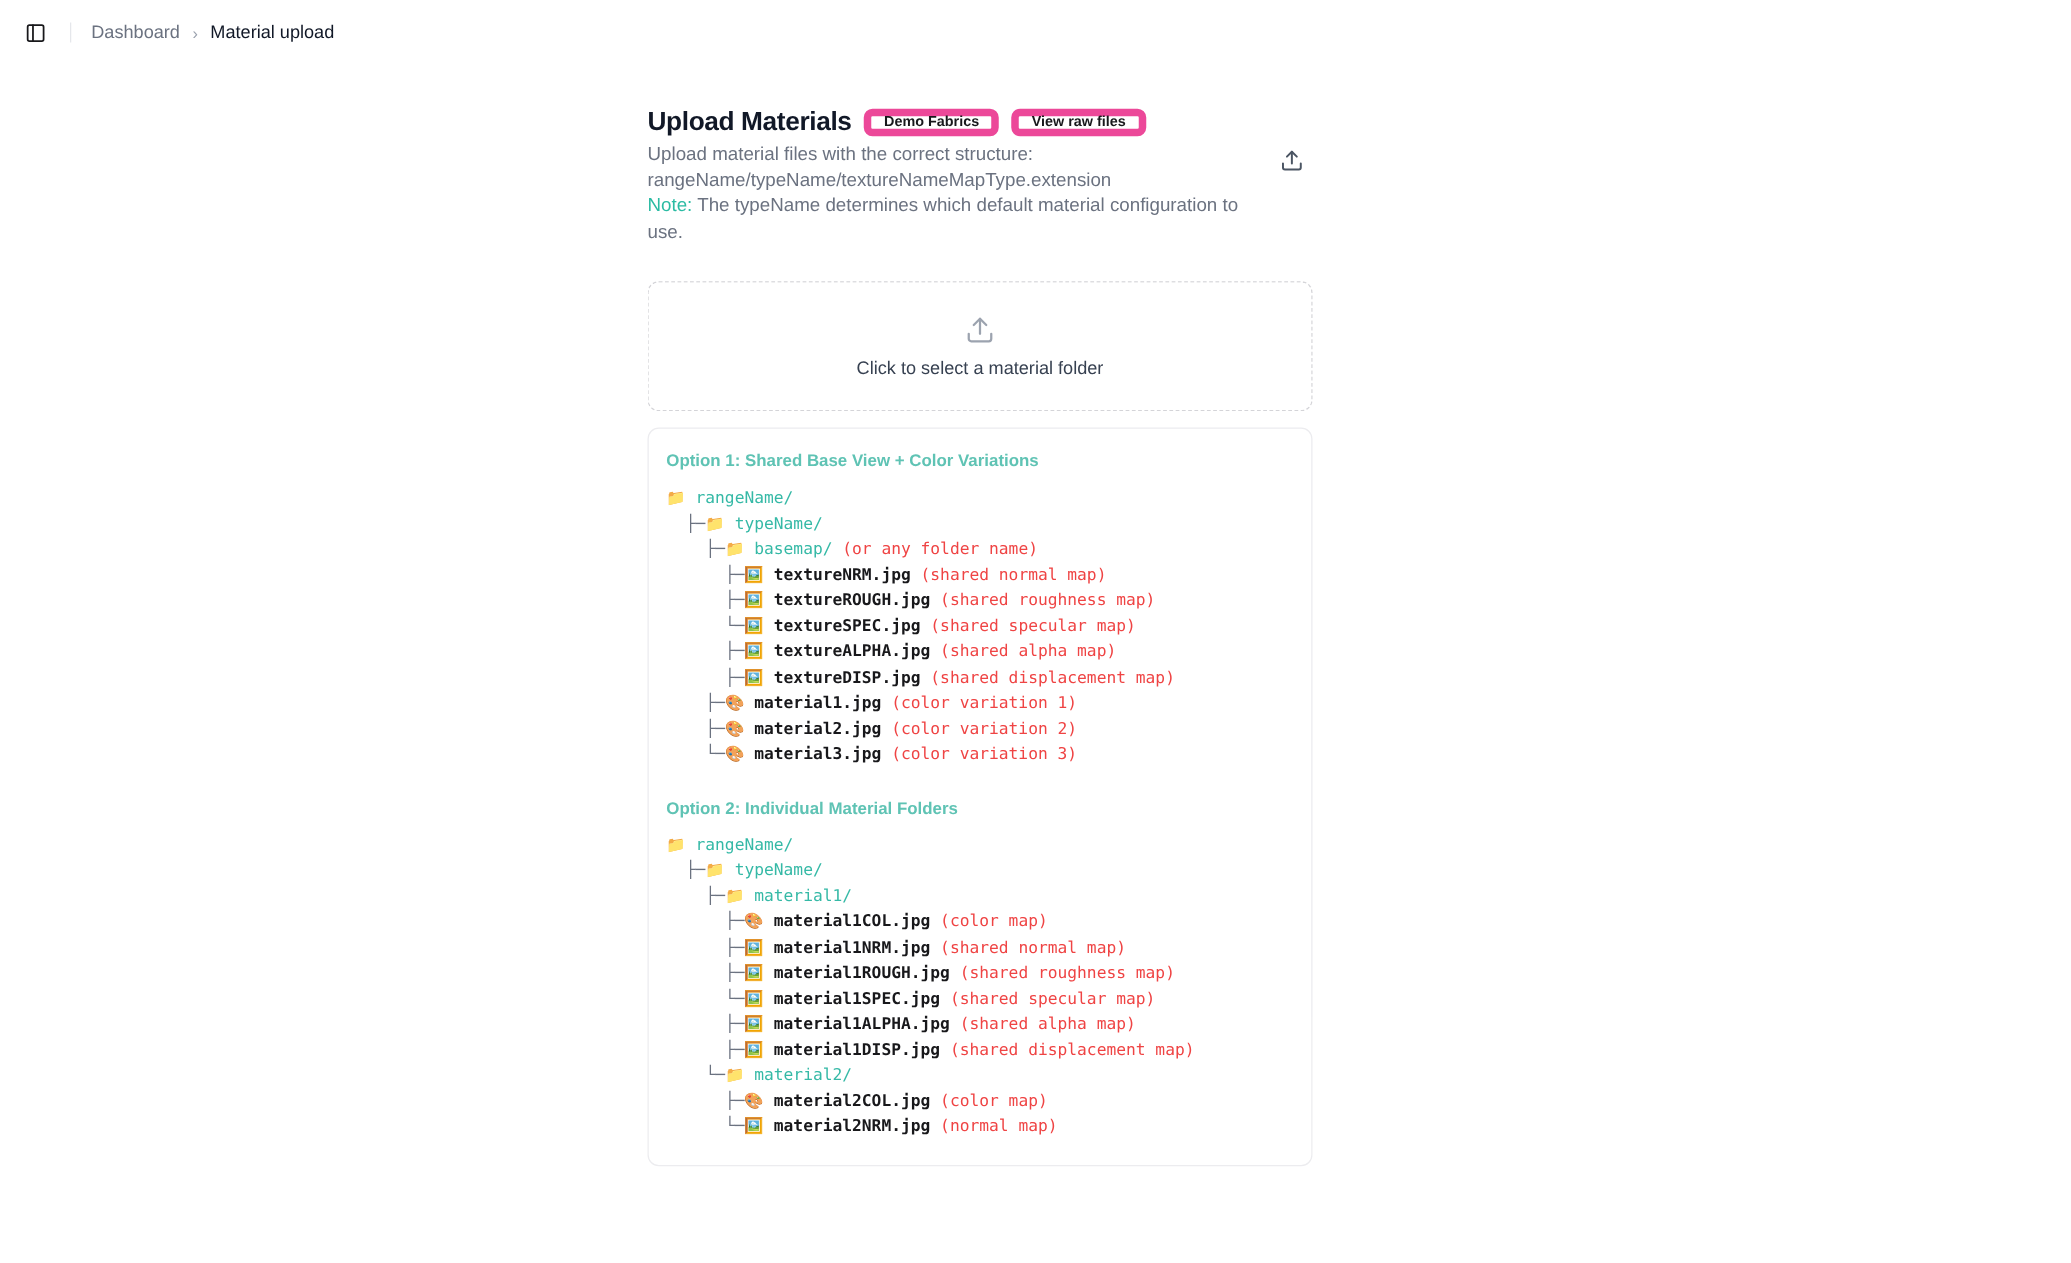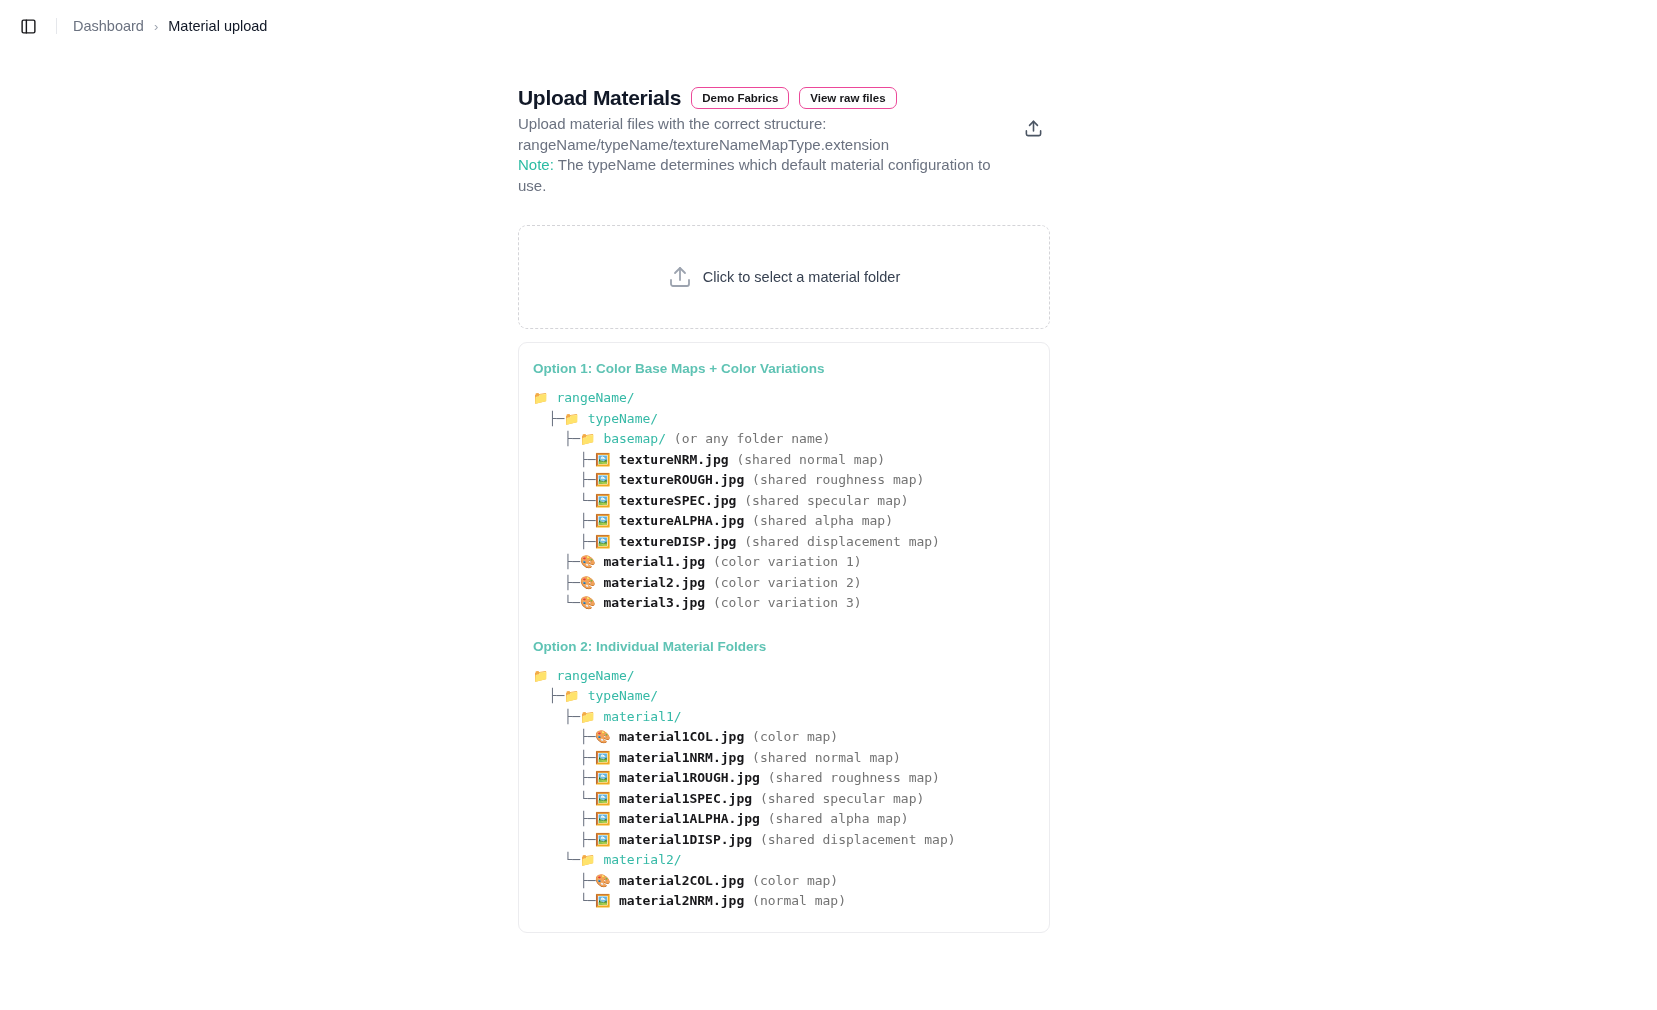--- a/index.html
+++ b/index.html
@@ -83,21 +83,21 @@
     letter-spacing: -0.3px;
     color: #111827;
     margin: 0;
     line-height: 1.2;
   }
   .chip {
     display: inline-flex;
     align-items: center;
     height: 22px;
     padding: 0 10px;
-    border: 1px solid #ec4899;
+    border: 6px solid #ec4899;
     border-radius: 7px;
     background: #ffffff;
     font-size: 11.5px;
     font-weight: 700;
     color: #18181b;
     white-space: nowrap;
     cursor: pointer;
   }
   .desc {
     margin-top: 4px;
@@ -119,20 +119,21 @@
   }
 
   
   .dropzone {
     margin-top: 29px;
     height: 104px;
     border: 1px dashed #d4d4d8;
     border-radius: 9px;
     background: #ffffff;
     display: flex;
+    flex-direction: column;
     align-items: center;
     justify-content: center;
     gap: 11px;
     cursor: pointer;
   }
   .dropzone-icon { color: #9ca3af; display: block; }
   .dropzone-label {
     font-size: 14.5px;
     color: #374151;
   }
@@ -163,21 +164,21 @@
     font-family: "DejaVu Sans Mono", "Liberation Mono", monospace;
     font-size: 13px;
     line-height: 20.5px;
     white-space: pre;
   }
   .tree-row { display: block; height: 20.5px; }
   .t-guide { color: #6b7280; }
   .t-icon { font-family: "DejaVu Sans", sans-serif; font-size: 12.5px; }
   .t-folder { color: #35b9a6; }
   .t-file { color: #18181b; font-weight: 700; }
-  .t-note { color: #737373; }
+  .t-note { color: #ef4444; }
 </style>
 </head>
 <body>
 
 <div class="topbar">
   <div class="sidebar-toggle">
     <svg width="17" height="17" viewBox="0 0 24 24" fill="none" stroke="#18181b" stroke-width="2" stroke-linecap="round" stroke-linejoin="round">
       <rect x="3" y="3" width="18" height="18" rx="2"></rect>
       <line x1="9" y1="3" x2="9" y2="21"></line>
     </svg>
@@ -221,21 +222,21 @@
         <path d="M21 15v4a2 2 0 0 1-2 2H5a2 2 0 0 1-2-2v-4"></path>
         <polyline points="17 8 12 3 7 8"></polyline>
         <line x1="12" y1="3" x2="12" y2="15"></line>
       </svg>
       <div class="dropzone-label">Click to select a material folder</div>
     </div>
 
     <div class="structure-card">
       <div id="options-container">
           <div class="option-block">
-            <div class="option-title">Option 1: Color Base Maps + Color Variations</div>
+            <div class="option-title">Option 1: Shared Base View + Color Variations</div>
             <div class="tree"><div class="tree-row"><span class="t-guide"></span><span class="t-icon">📁</span> <span class="t-folder">rangeName/</span></div><div class="tree-row"><span class="t-guide">  ├─</span><span class="t-icon">📁</span> <span class="t-folder">typeName/</span></div><div class="tree-row"><span class="t-guide">    ├─</span><span class="t-icon">📁</span> <span class="t-folder">basemap/</span> <span class="t-note">(or any folder name)</span></div><div class="tree-row"><span class="t-guide">      ├─</span><span class="t-icon">🖼️</span> <span class="t-file">textureNRM.jpg</span> <span class="t-note">(shared normal map)</span></div><div class="tree-row"><span class="t-guide">      ├─</span><span class="t-icon">🖼️</span> <span class="t-file">textureROUGH.jpg</span> <span class="t-note">(shared roughness map)</span></div><div class="tree-row"><span class="t-guide">      └─</span><span class="t-icon">🖼️</span> <span class="t-file">textureSPEC.jpg</span> <span class="t-note">(shared specular map)</span></div><div class="tree-row"><span class="t-guide">      ├─</span><span class="t-icon">🖼️</span> <span class="t-file">textureALPHA.jpg</span> <span class="t-note">(shared alpha map)</span></div><div class="tree-row"><span class="t-guide">      ├─</span><span class="t-icon">🖼️</span> <span class="t-file">textureDISP.jpg</span> <span class="t-note">(shared displacement map)</span></div><div class="tree-row"><span class="t-guide">    ├─</span><span class="t-icon">🎨</span> <span class="t-file">material1.jpg</span> <span class="t-note">(color variation 1)</span></div><div class="tree-row"><span class="t-guide">    ├─</span><span class="t-icon">🎨</span> <span class="t-file">material2.jpg</span> <span class="t-note">(color variation 2)</span></div><div class="tree-row"><span class="t-guide">    └─</span><span class="t-icon">🎨</span> <span class="t-file">material3.jpg</span> <span class="t-note">(color variation 3)</span></div></div>
           </div>
           <div class="option-block">
             <div class="option-title">Option 2: Individual Material Folders</div>
             <div class="tree"><div class="tree-row"><span class="t-guide"></span><span class="t-icon">📁</span> <span class="t-folder">rangeName/</span></div><div class="tree-row"><span class="t-guide">  ├─</span><span class="t-icon">📁</span> <span class="t-folder">typeName/</span></div><div class="tree-row"><span class="t-guide">    ├─</span><span class="t-icon">📁</span> <span class="t-folder">material1/</span></div><div class="tree-row"><span class="t-guide">      ├─</span><span class="t-icon">🎨</span> <span class="t-file">material1COL.jpg</span> <span class="t-note">(color map)</span></div><div class="tree-row"><span class="t-guide">      ├─</span><span class="t-icon">🖼️</span> <span class="t-file">material1NRM.jpg</span> <span class="t-note">(shared normal map)</span></div><div class="tree-row"><span class="t-guide">      ├─</span><span class="t-icon">🖼️</span> <span class="t-file">material1ROUGH.jpg</span> <span class="t-note">(shared roughness map)</span></div><div class="tree-row"><span class="t-guide">      └─</span><span class="t-icon">🖼️</span> <span class="t-file">material1SPEC.jpg</span> <span class="t-note">(shared specular map)</span></div><div class="tree-row"><span class="t-guide">      ├─</span><span class="t-icon">🖼️</span> <span class="t-file">material1ALPHA.jpg</span> <span class="t-note">(shared alpha map)</span></div><div class="tree-row"><span class="t-guide">      ├─</span><span class="t-icon">🖼️</span> <span class="t-file">material1DISP.jpg</span> <span class="t-note">(shared displacement map)</span></div><div class="tree-row"><span class="t-guide">    └─</span><span class="t-icon">📁</span> <span class="t-folder">material2/</span></div><div class="tree-row"><span class="t-guide">      ├─</span><span class="t-icon">🎨</span> <span class="t-file">material2COL.jpg</span> <span class="t-note">(color map)</span></div><div class="tree-row"><span class="t-guide">      └─</span><span class="t-icon">🖼️</span> <span class="t-file">material2NRM.jpg</span> <span class="t-note">(normal map)</span></div></div>
           </div>
         </div>
     </div>
 
   </div>

